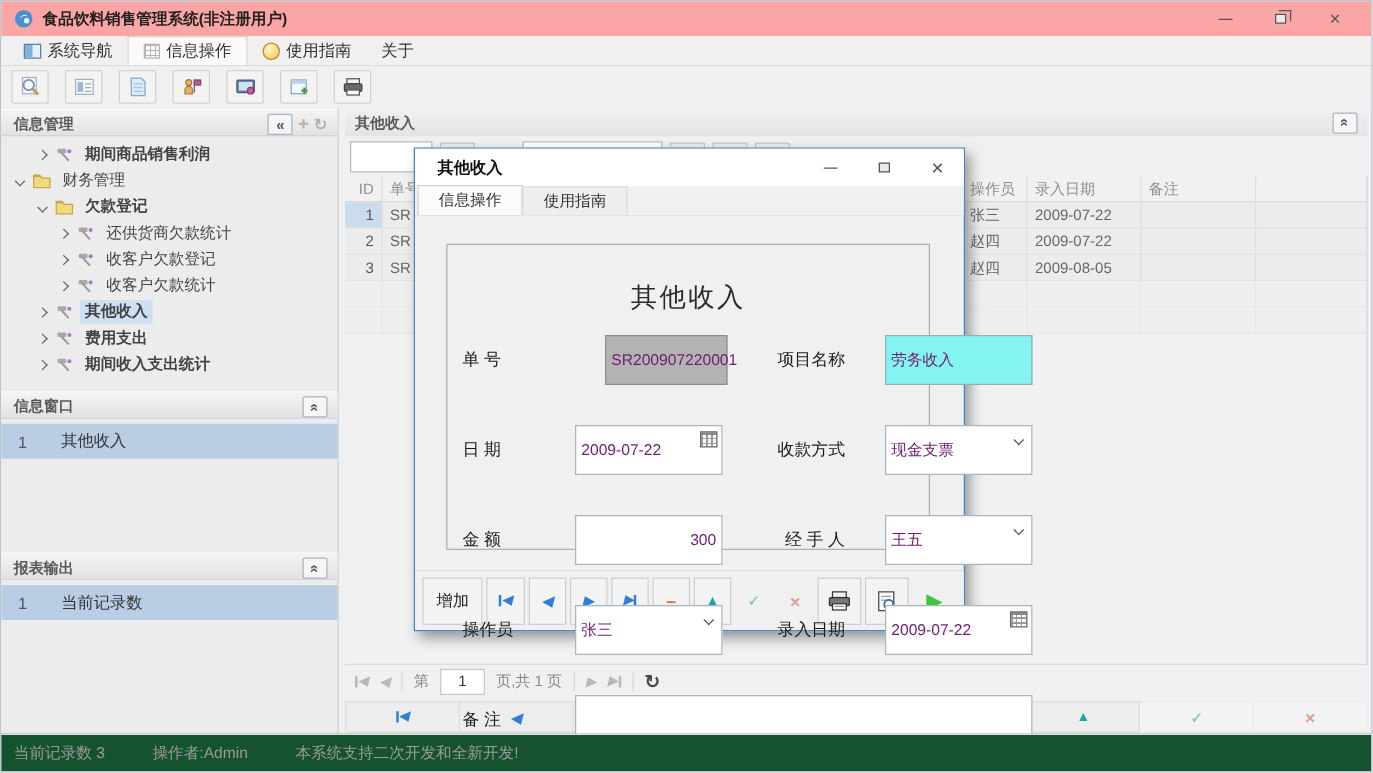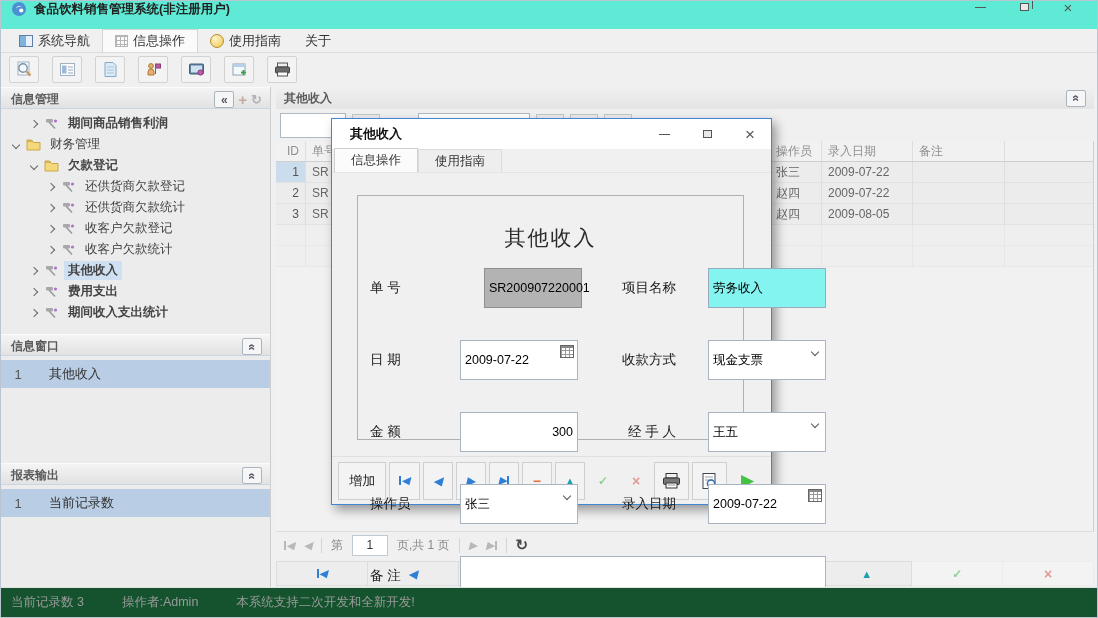--- a/index.html
+++ b/index.html
@@ -1,20 +1,20 @@
 <!DOCTYPE html>
 <html><head>
 <meta charset="utf-8">
 <style>
   * { margin:0; padding:0; box-sizing:border-box; }
   html,body { width:1098px; height:618px; font-family:"Liberation Sans", sans-serif; background:#d8d8d8; }
   .window { position:relative; width:1098px; height:618px; background:#eef0f2; border:1px solid #b9c6d2; overflow:hidden; font-size:12px; color:#444; }
 
   
-  .titlebar { position:absolute; left:0; top:0; right:0; height:28px; background:#5eead4; display:flex; align-items:flex-start; padding:0 10px; }
+  .titlebar { position:absolute; left:0; top:0; right:0; height:28px; background:#fca5a5; display:flex; align-items:center; padding:0 10px; }
   .app-icon { width:16px; height:16px; margin-right:7px; }
   .titlebar .title { font-weight:bold; font-size:12.5px; color:#222; }
   .win-controls { margin-left:auto; display:flex; align-items:center; gap:30px; padding-right:12px; }
   .wc { width:14px; height:12px; display:flex; align-items:center; justify-content:center; color:#555; cursor:default; }
   .wc-min i { display:block; width:11px; height:0; border-top:1.5px solid #555; }
   .wc-restore i { display:block; width:9px; height:8px; border:1.3px solid #555; position:relative; background:#e9e9e9; }
   .wc-restore i::before { content:""; position:absolute; left:2px; top:-4px; width:9px; height:8px; border:1.3px solid #555; border-bottom:none; border-left:none; }
   .wc-close { font-size:15px; line-height:1; }
 
   
@@ -108,21 +108,21 @@
   .dlg-controls { margin-left:auto; display:flex; align-items:center; gap:29px; }
   .dlg-controls .wc-restore i::before { display:none; }
   .dlg-tabs { height:24px; background:#f0f0f0; display:flex; align-items:flex-end; padding-left:2px; flex:none; border-bottom:1px solid #e3e3e3; }
   .dlg-tab { height:23px; padding:0 16px; display:flex; align-items:center; font-size:12.5px; color:#333; background:#eeeeee; border:1px solid #dcdcdc; border-bottom:none; }
   .dlg-tab.active { background:#fbfbfb; height:24px; border-color:#cfcfcf; }
   .dlg-body { flex:1; position:relative; }
   .groupbox { position:absolute; left:25px; top:22px; width:387px; height:245px; border:1px solid #b0b0b0; background:#f0f0f0; }
   .form-heading { text-align:center; margin-top:28px; font-size:21px; color:#2a2a2a; letter-spacing:2px; }
   .formgrid { display:grid; grid-template-columns:58px 118px 66px 118px; column-gap:3px; row-gap:8px; padding:16px 10px 0 12px; align-items:center;gap:32px; }
   .flabel { font-size:13.5px; color:#1a1a1a; white-space:nowrap; }
-  .ffield { height:40px; display:flex; align-items:center; padding:17px 4px; font-size:12.5px; color:#000000; background:#fff; border:1px solid #a8b4c0; position:relative; }
+  .ffield { height:40px; display:flex; align-items:center; padding:17px 4px; font-size:12.5px; color:#701a75; background:#fff; border:1px solid #a8b4c0; position:relative; }
   .ffield.readonly { background:#b3b3b3; border-color:#8f8f8f; }
   .ffield.highlight { background:#84f4f0; border-color:#9ab; }
   .ffield.num { justify-content:flex-end; }
   .ffield.wide { grid-column:2 / 5; }
   .cal-icon { position:absolute; right:3px; top:4px; width:14px; height:13px; border:1px solid #666; background:
       linear-gradient(#888 2px, transparent 2px),
       repeating-linear-gradient(#999 0 1px, transparent 1px 4px),
       repeating-linear-gradient(90deg,#999 0 1px, transparent 1px 4px); background-color:#fff; }
   .dd-chev { position:absolute; right:7px; top:8px; width:6px; height:6px; border-right:1.4px solid #555; border-bottom:1.4px solid #555; transform:rotate(45deg); }
   .dlg-btnbar { flex:none; height:48px; border-top:1px solid #e0e0e0; display:flex; align-items:center; gap:3px; padding:0 6px; background:#f0f0f0; }
@@ -269,29 +269,20 @@
           </svg>
         <span class="tree-label">欠款登记</span>
       </div>
       <div class="tree-item lvl2">
         <span class="chev col"></span>
         <svg class="ti-icon" viewBox="0 0 15 13">
             <rect x="2" y="2" width="7" height="3.5" rx="1" fill="#a8a8a8"></rect>
             <line x1="5" y1="5" x2="11" y2="11.5" stroke="#9a9a9a" stroke-width="1.6"></line>
             <circle cx="11.5" cy="4" r="1.6" fill="#b070d0"></circle>
           </svg>
-        <span class="tree-label">还供货商欠款登记</span>
-      </div>
-      <div class="tree-item lvl2">
-        <span class="chev col"></span>
-        <svg class="ti-icon" viewBox="0 0 15 13">
-            <rect x="2" y="2" width="7" height="3.5" rx="1" fill="#a8a8a8"></rect>
-            <line x1="5" y1="5" x2="11" y2="11.5" stroke="#9a9a9a" stroke-width="1.6"></line>
-            <circle cx="11.5" cy="4" r="1.6" fill="#b070d0"></circle>
-          </svg>
         <span class="tree-label">还供货商欠款统计</span>
       </div>
       <div class="tree-item lvl2">
         <span class="chev col"></span>
         <svg class="ti-icon" viewBox="0 0 15 13">
             <rect x="2" y="2" width="7" height="3.5" rx="1" fill="#a8a8a8"></rect>
             <line x1="5" y1="5" x2="11" y2="11.5" stroke="#9a9a9a" stroke-width="1.6"></line>
             <circle cx="11.5" cy="4" r="1.6" fill="#b070d0"></circle>
           </svg>
         <span class="tree-label">收客户欠款登记</span>

